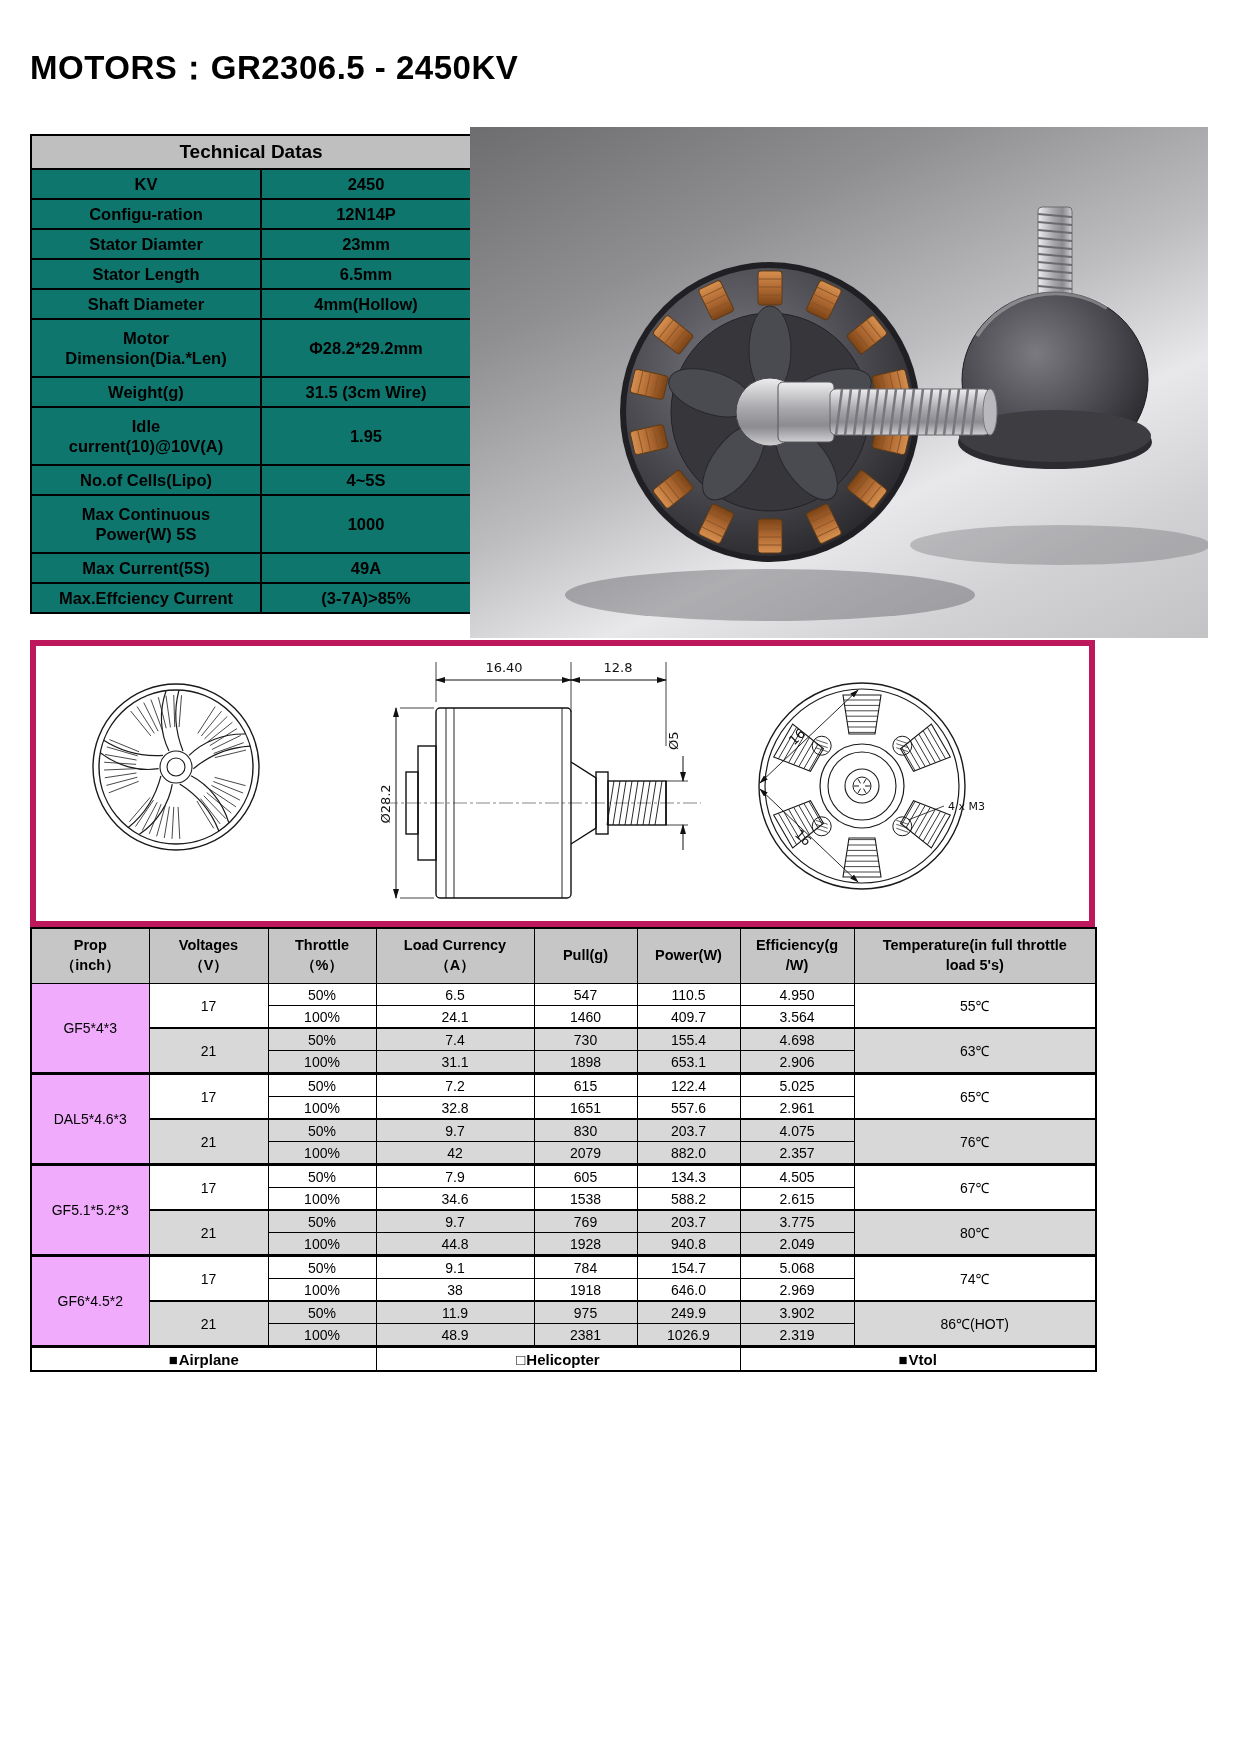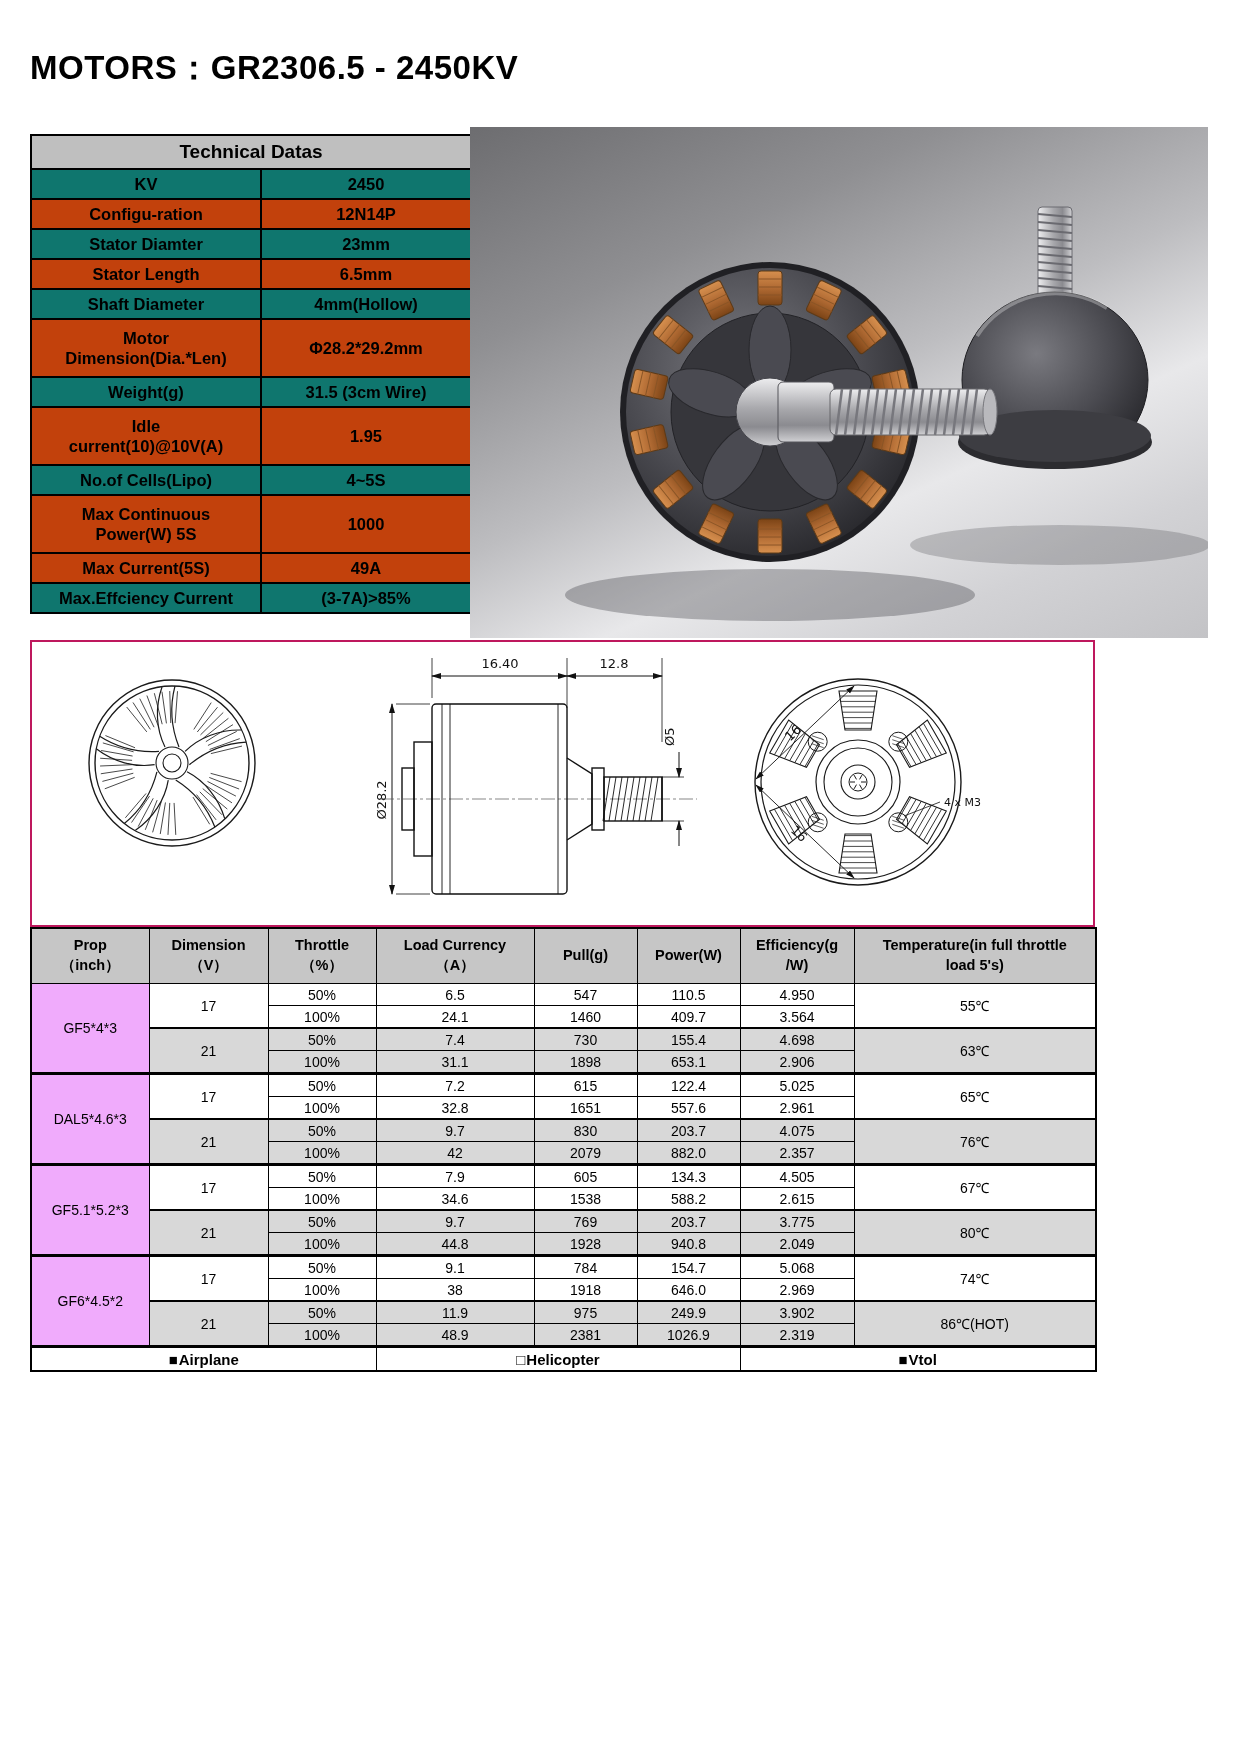--- a/index.html
+++ b/index.html
@@ -12,32 +12,32 @@
   table{border-collapse:collapse;table-layout:fixed}
   td,th{overflow:hidden}
 
   
   #tech{position:absolute;left:30px;top:134px;width:440px;border:2px solid #000}
   #tech th,#tech td{border:2px solid #000;text-align:center;font-weight:bold;
         white-space:pre-line;line-height:1.22;padding:1px 2px}
   #tech thead th{height:30px;font-size:19px;background:#bfbfbf}
   #tech td{font-size:16.5px}
   #tech tr.l td{background:#0f766e}
-  #tech tr.g td{background:#c2410c}
+  #tech tr.g td{background:#0f766e}
   #tech tr.s td{height:26px}
   #tech tr.d td{height:54px}
 
   
   .photo{position:absolute;left:470px;top:127px;width:738px;height:511px;
          background:linear-gradient(155deg,#6d6d70 0%,#8f8f92 26%,#bdbdc0 50%,
                     #e8e8ea 67%,#d2d2d5 83%,#c3c3c6 100%)}
 
   
   .draw-box{position:absolute;left:30px;top:640px;width:1065px;height:287px;
-            border:2px solid #be185d;box-sizing:border-box;background:#fff}
+            border:6px solid #be185d;box-sizing:border-box;background:#fff}
   .draw-box svg{position:absolute}
   #svg-iso{left:45px;top:26px}
   #svg-side{left:320px;top:0}
   #svg-front{left:688px;top:2px}
   .dim{font-size:13px;fill:#111;font-family:"DejaVu Sans",sans-serif}
   .dim.small{font-size:11px}
 
   
   #perf{position:absolute;left:30px;top:927px;width:1065px;border:2px solid #000}
   #perf th,#perf td{border:1px solid #000;text-align:center;vertical-align:middle}
@@ -517,21 +517,21 @@
     <col style="width:158px">
       <col style="width:103px">
       <col style="width:103px">
     <col style="width:114px">
       <col style="width:242px">
   </colgroup>
   <thead>
       <tr id="perf-head">
         <th>Prop
 （inch）</th>
-        <th>Dimension
+        <th>Voltages
 （V）</th>
         <th>Throttle
 （%）</th>
         <th>Load Currency
 （A）</th>
         <th>Pull(g)</th>
         <th>Power(W)</th>
         <th>Efficiency(g
 /W)</th>
         <th>Temperature(in full throttle

